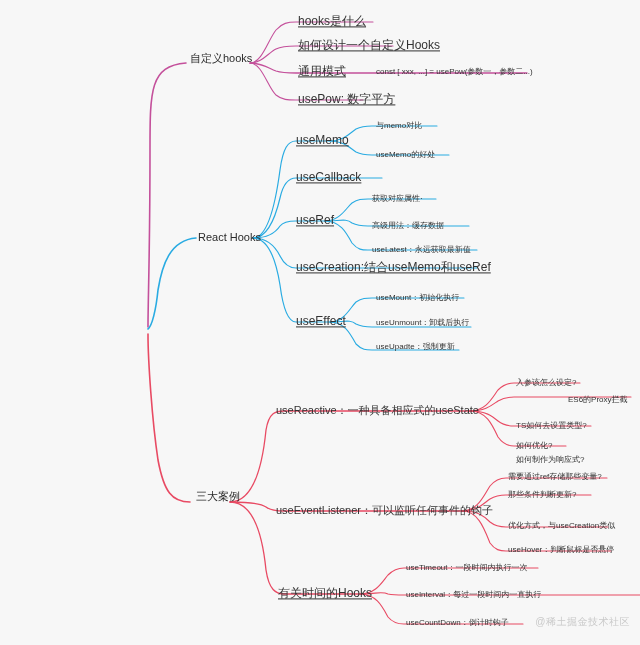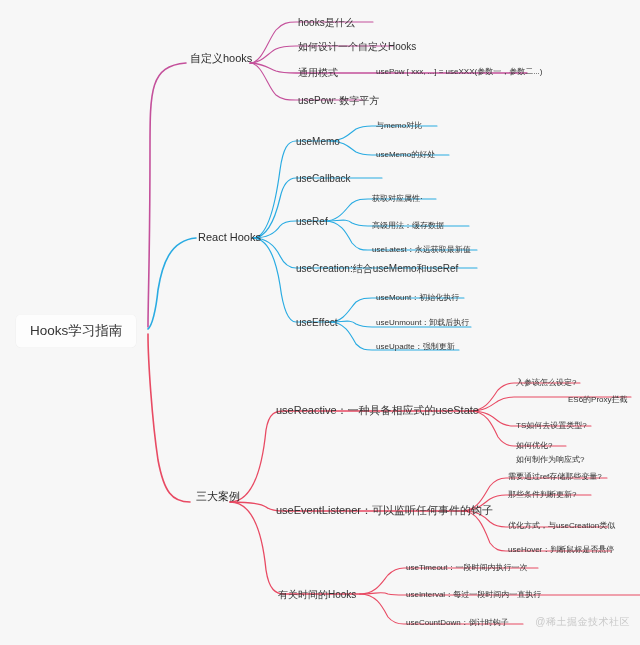--- a/index.html
+++ b/index.html
@@ -23,21 +23,21 @@
   }
   .node.root{
     background:#fdfdfd;
     border-radius:5px;
     padding:9px 14px;
     font-size:13.5px;
     color:#333;
     box-shadow:0 0 0 0.5px rgba(0,0,0,0.03);
   }
   .node.lvl1{font-size:11px;color:#2b2b2b;}
-  .node.lvl2{font-size:10px;color:#333;}
+  .node.lvl2{font-size:12px;color:#333;text-decoration:underline;}
   .node.lvl3{font-size:8px;color:#333;}
   .node.wide{font-size:11px;}
 
   .watermark{
     position:absolute;
     right:10px;bottom:16px;
     font-size:10px;
     color:#c9c9c9;
     letter-spacing:0.5px;
     user-select:none;
@@ -100,27 +100,26 @@
       <path d="M462,511 C478,511 484,503 490,499 C495,496 500,495 506,495 L591,495" stroke-width="1.1"></path>
       <path d="M462,511 C478,511 484,516 490,522 C495,526 500,527 506,527 L608,527" stroke-width="1.1"></path>
       <path d="M462,511 C478,511 484,528 490,543 C495,550 500,551 506,551 L611,551" stroke-width="1.1"></path>
 
       <path d="M360,594 C376,594 382,582 388,575 C393,570 398,568 404,568 L538,568" stroke-width="1.1"></path>
       <path d="M360,594 C376,594 382,591 388,594 C393,595 398,595 404,595 L640,595" stroke-width="1.1"></path>
       <path d="M360,594 C376,594 382,606 388,617 C393,623 398,624 404,624 L523,624" stroke-width="1.1"></path>
     </g>
   </svg>
 
-  <div class="node root" style="left:16px;top:331px;">Hooks学习指南</div>
 
   <div class="node lvl1" style="left:190px;top:58px;">自定义hooks</div>
   <div class="node lvl2" style="left:298px;top:22px;">hooks是什么</div>
   <div class="node lvl2" style="left:298px;top:46px;">如何设计一个自定义Hooks</div>
   <div class="node lvl2" style="left:298px;top:72px;">通用模式</div>
-  <div class="node lvl3" style="left:376px;top:72px;">usePow [ xxx, ...] = useXXX(参数一，参数二...)</div>
+  <div class="node lvl3" style="left:376px;top:72px;">const [ xxx, ...] = usePow(参数一，参数二...)</div>
   <div class="node lvl2" style="left:298px;top:100px;">usePow: 数字平方</div>
 
   <div class="node lvl1" style="left:198px;top:237px;">React Hooks</div>
 
   <div class="node lvl2" style="left:296px;top:141px;">useMemo</div>
   <div class="node lvl3" style="left:376px;top:126px;">与memo对比</div>
   <div class="node lvl3" style="left:376px;top:155px;">useMemo的好处</div>
 
   <div class="node lvl2" style="left:296px;top:178px;">useCallback</div>
 

